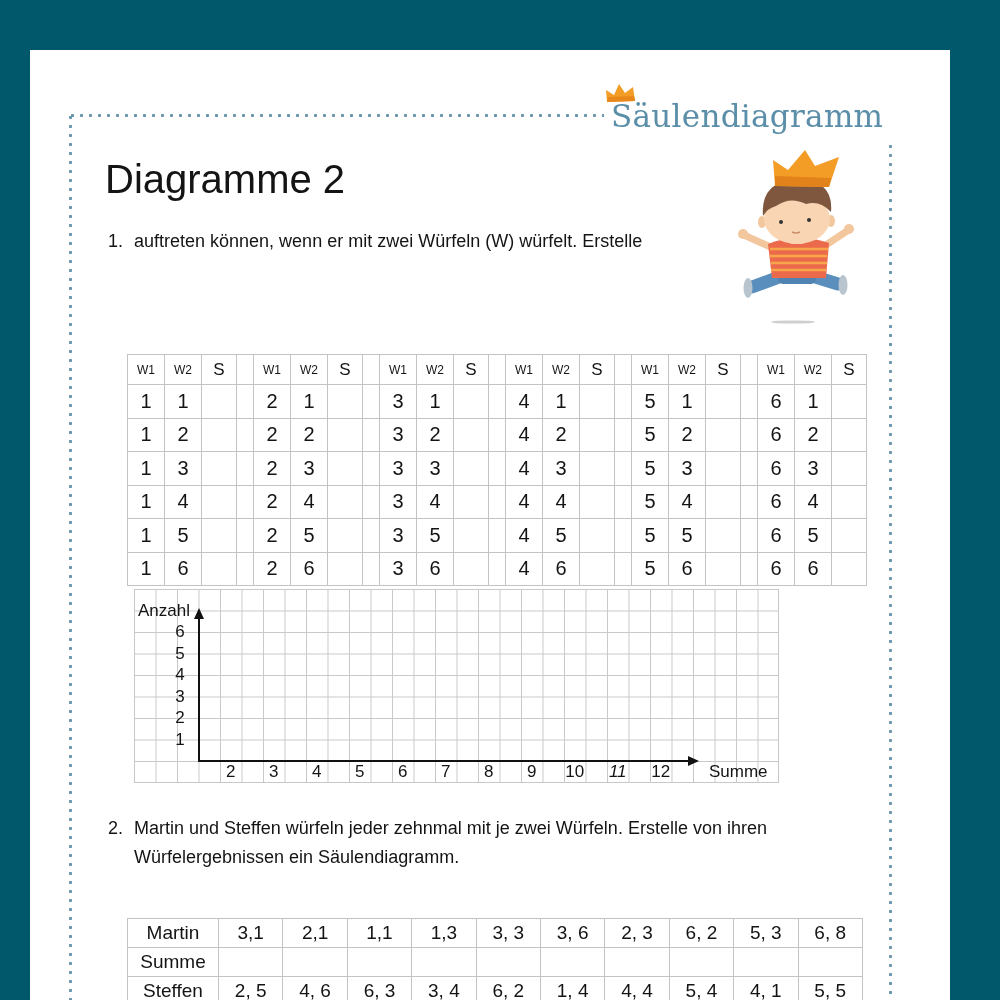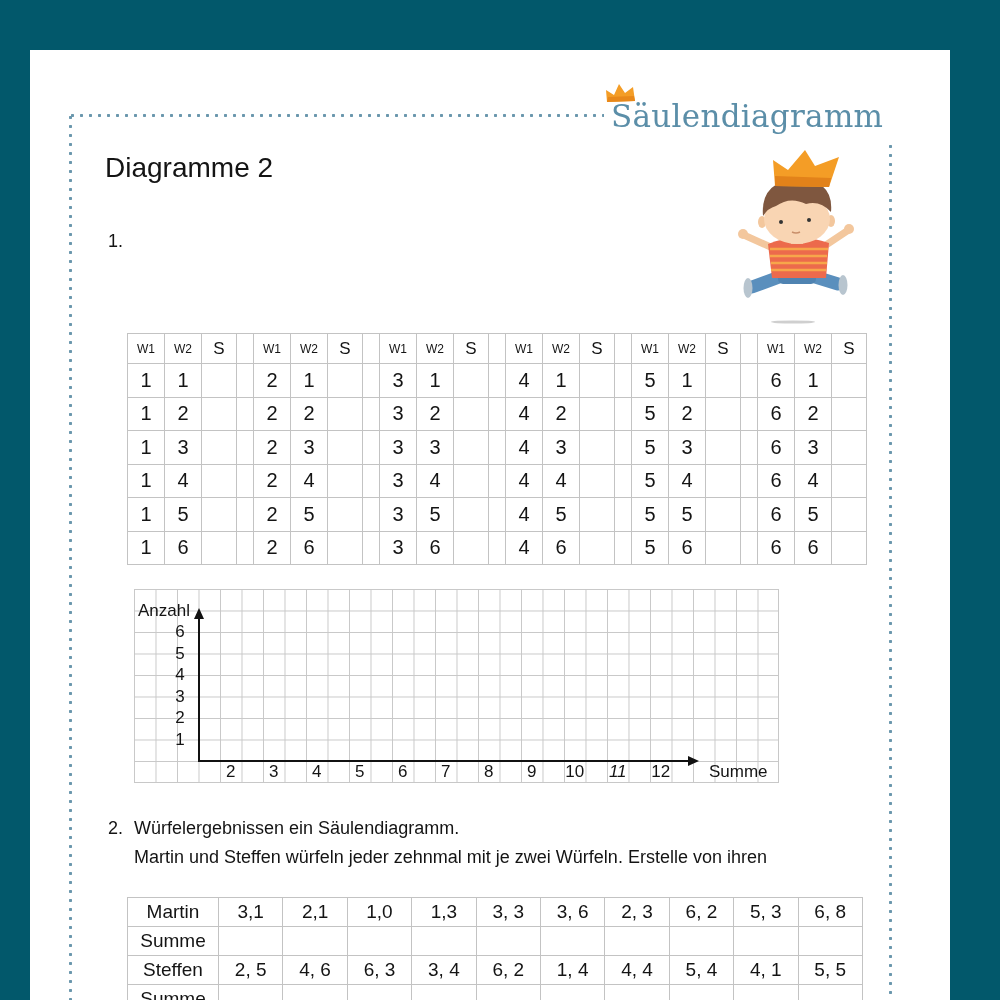--- a/index.html
+++ b/index.html
@@ -2,26 +2,26 @@
 <html><head>
 <meta charset="utf-8">
 <style>
   html,body{margin:0;padding:0;}
   body{width:1000px;height:1000px;overflow:hidden;position:relative;background:#02586b;font-family:"Liberation Sans",sans-serif;color:#141414;}
   .abs{position:absolute;}
   .page{left:30px;top:50px;width:920px;height:980px;background:#ffffff;}
   .dots-h{height:5px;background-image:radial-gradient(circle,#6a97ad 1.35px,transparent 1.8px);background-size:9px 5px;background-repeat:repeat-x;}
   .dots-v{width:5px;background-image:radial-gradient(circle,#6a97ad 1.35px,transparent 1.8px);background-size:5px 9px;background-repeat:repeat-y;}
   .logo-text{left:611px;top:101px;font-family:"DejaVu Serif",serif;font-size:31px;line-height:31px;color:#5b8ea8;letter-spacing:0.3px;white-space:nowrap;}
-  .title{left:105px;top:146px;font-size:28px;line-height:44px;white-space:nowrap;}
+  .title{left:105px;top:157px;font-size:40px;line-height:44px;white-space:nowrap;}
   .task{font-size:18px;line-height:29px;white-space:nowrap;}
   .task .num{position:absolute;left:0;top:0;}
   .task .line{display:block;padding-left:26px;}
   
-  table{border-collapse:collapse;table-layout:fixed;}
+  table{border-collapse:collapse;table-layout:fixed;margin-top:21px;}
   #dice-table{left:127px;top:333px;width:739px;}
   #dice-table td,#dice-table th{border:1px solid #c3c3c3;padding:0;text-align:center;font-weight:normal;}
   #dice-table tr.h{height:30px;}
   #dice-table tr.d{height:33.5px;}
   #dice-table th.hw{font-size:12px;}
   #dice-table th.hs{font-size:17px;}
   #dice-table td{font-size:20px;}
   
   .grid{left:134px;top:589px;width:645px;height:193.5px;box-sizing:border-box;
         background-image:linear-gradient(to right,#c8c8c8 1px,transparent 1px),linear-gradient(to bottom,#c8c8c8 1px,transparent 1px);
@@ -86,20 +86,21 @@
     <circle cx="809" cy="220" r="2" fill="#333"></circle>
     <path d="M792 232 Q796 234 800 232" stroke="#c98f6a" stroke-width="1.5" fill="none"></path>
 
     <polygon points="775,186 773,160 788,170 805,150 815,166 839,157 829,187" fill="#f49d26"></polygon>
     <polygon points="775,186 829,187 831,178 775,176" fill="#e2821a"></polygon>
   </svg>
 </div>
 
 <div class="abs task" style="left:108px;top:227px;">
   <span class="num">1.</span>
+  <span class="line">auftreten können, wenn er mit zwei Würfeln (W) würfelt. Erstelle</span>
 </div>
 
 <table id="dice-table" class="abs">
     <colgroup>
       <col style="width: 37px;">
       <col style="width: 37px;">
       <col style="width: 35px;">
       <col style="width: 17px;">
       <col style="width: 37px;">
       <col style="width: 37px;">
@@ -326,22 +327,22 @@
       <div class="tick" style="left: 473.75px; width: 30px; top: 762px;">8</div>
       <div class="tick" style="left: 516.75px; width: 30px; top: 762px;">9</div>
       <div class="tick" style="left: 559.75px; width: 30px; top: 762px;">10</div>
       <div class="tick" style="left: 602.75px; width: 30px; top: 762px; font-style: italic;">11</div>
       <div class="tick" style="left: 645.75px; width: 30px; top: 762px;">12</div>
     </div>
 </div>
 
 <div class="abs task" style="left:108px;top:814px;">
   <span class="num">2.</span>
+  <span class="line">Martin und Steffen würfeln jeder zehnmal mit je zwei Würfeln. Erstelle von ihren</span>
   <span class="line">Würfelergebnissen ein Säulendiagramm.</span>
-  <span class="line">Martin und Steffen würfeln jeder zehnmal mit je zwei Würfeln. Erstelle von ihren</span>
 </div>
 
 <table id="results-table" class="abs">
     <colgroup>
       <col style="width: 91px;">
       <col style="width: 64.4px;">
       <col style="width: 64.4px;">
       <col style="width: 64.4px;">
       <col style="width: 64.4px;">
       <col style="width: 64.4px;">
@@ -349,21 +350,21 @@
       <col style="width: 64.4px;">
       <col style="width: 64.4px;">
       <col style="width: 64.4px;">
       <col style="width: 64.4px;">
     </colgroup>
     <tbody>
       <tr>
         <th>Martin</th>
         <td>3,1</td>
         <td>2,1</td>
-        <td>1,0</td>
+        <td>1,1</td>
         <td>1,3</td>
         <td>3, 3</td>
         <td>3, 6</td>
         <td>2, 3</td>
         <td>6, 2</td>
         <td>5, 3</td>
         <td>6, 8</td>
       </tr>
       <tr>
         <th>Summe</th>

